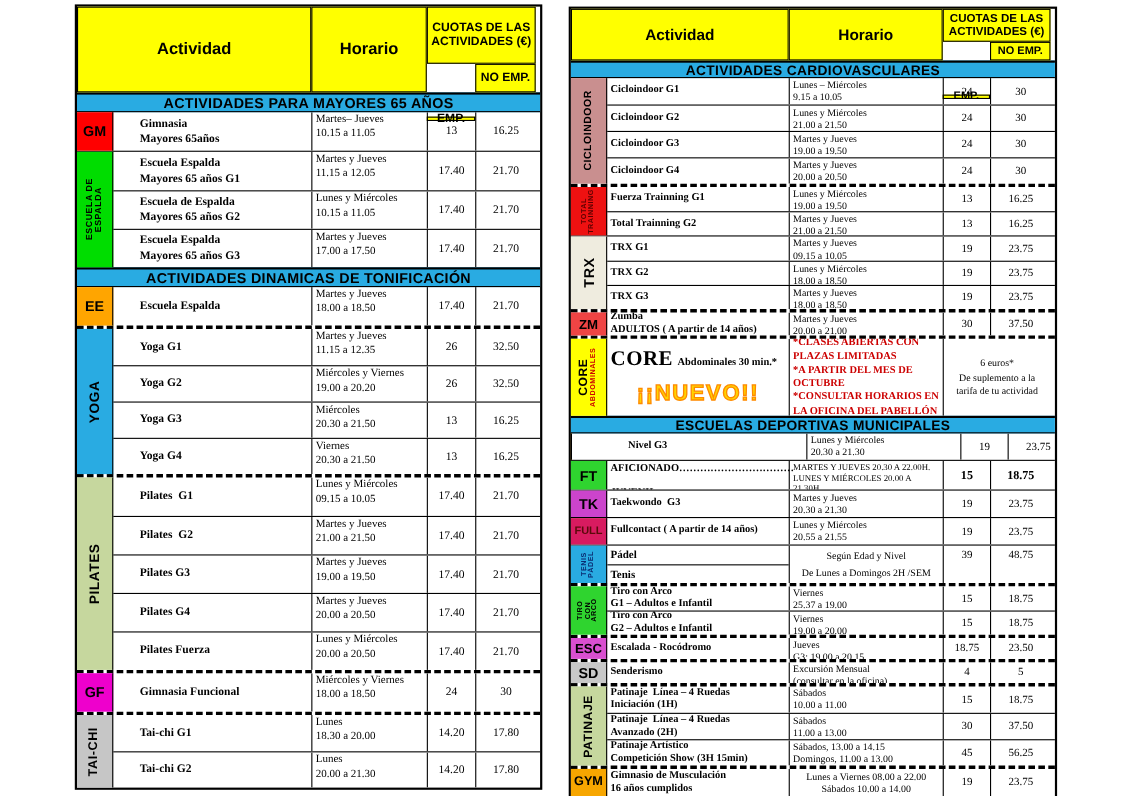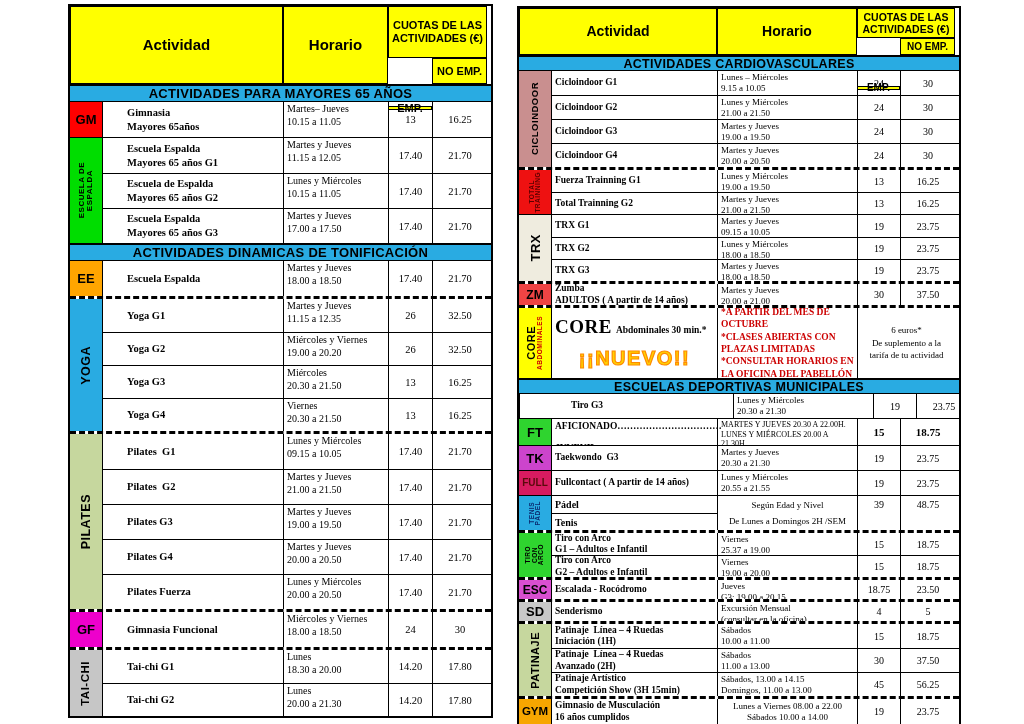--- a/index.html
+++ b/index.html
@@ -423,40 +423,40 @@
       </div>
       <div class="group dashed">
         <div class="glabel" style="background: rgb(255, 255, 0);">
           <span class="vline" style="font-size: 11px; color: rgb(0, 0, 0);">CORE</span>
           <span class="vline" style="font-size: 6.5px; color: rgb(204, 0, 0);">ABDOMINALES</span>
         </div>
         <div class="rows">
           <div class="grow" style="height: 70px;">
             <div class="c-act core-act"><div class="core-line"><span class="core-big">CORE</span><span class="core-small">Abdominales 30 min.*</span></div><div class="nuevo">¡¡NUEVO!!</div></div>
             <div class="c-hor core-notes">
+              <div>*CLASES ABIERTAS CON PLAZAS LIMITADAS</div>
               <div>*A PARTIR DEL MES DE OCTUBRE</div>
-              <div>*CLASES ABIERTAS CON PLAZAS LIMITADAS</div>
               <div>*CONSULTAR HORARIOS EN LA OFICINA DEL PABELLÓN</div>
             </div>
             <div class="c-merged">
               <div>6 euros*</div>
               <div>De suplemento a la</div>
               <div>tarifa de tu actividad</div>
             </div>
           </div>
         </div>
       </div>
       <div class="section-bar">ESCUELAS DEPORTIVAS MUNICIPALES</div>
       <div class="group" style="border-top: 0px; gap: 48px;">
         <div class="glabel" style="background: rgb(247, 166, 0);">
           <span style="font-size: 13px; color: rgb(0, 0, 0);">JD</span>
         </div>
         <div class="rows">
           <div class="grow" style="height: 24px;">
-            <div class="c-act"><div>Tiro G3</div></div>
+            <div class="c-act"><div>Nivel G3</div></div>
             <div class="c-hor">
               <div>Lunes y Miércoles</div>
               <div>20.30 a 21.30</div>
             </div>
             <div class="c-emp">19</div>
             <div class="c-nem">23.75</div>
           </div>
         </div>
       </div>
       <div class="group">

